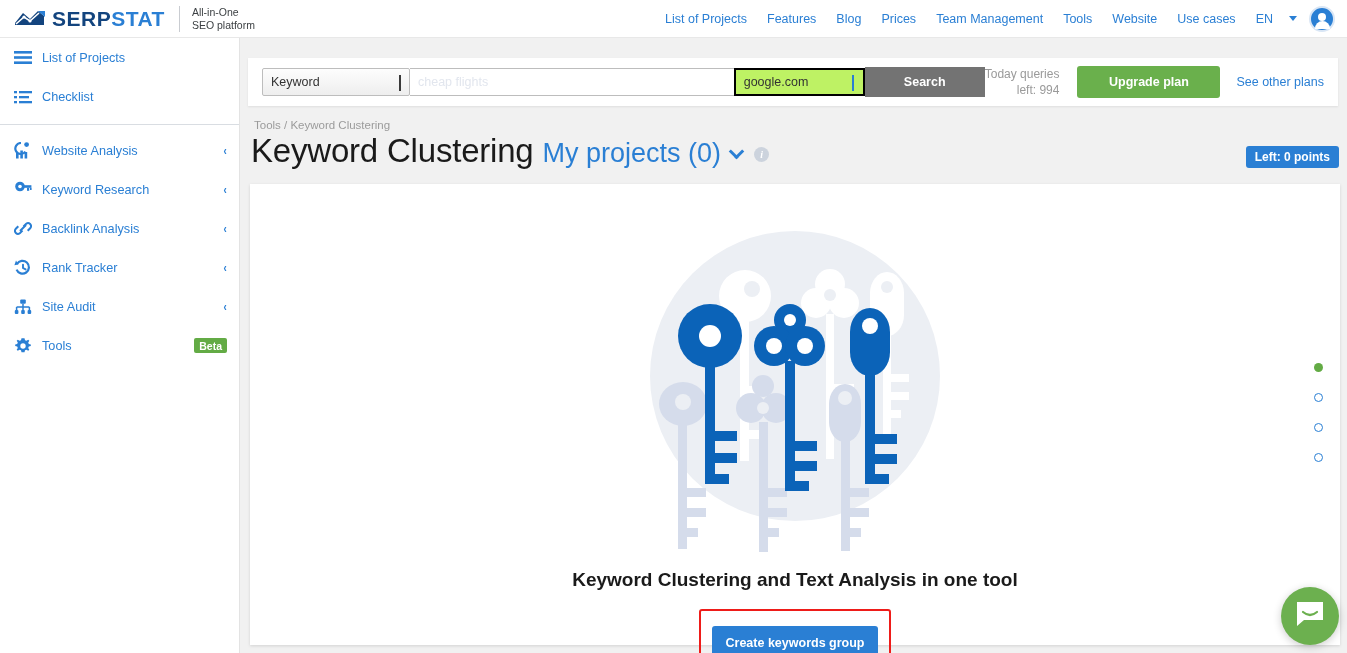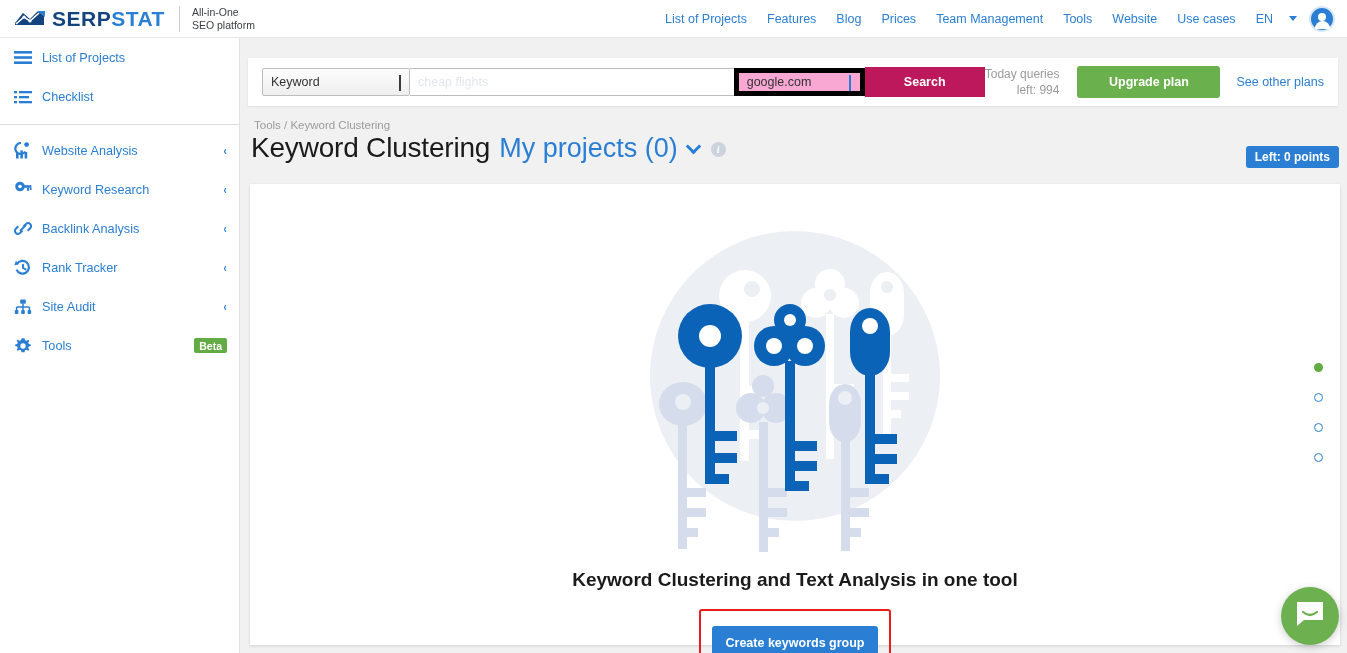--- a/index.html
+++ b/index.html
@@ -86,41 +86,41 @@
     width:9px;height:9px;border-right:2px solid #3a3a3a;border-bottom:2px solid #3a3a3a;
     transform:rotate(45deg); margin-top:-4px;
   }
   .chev.blue { border-color:#2a7fd4; }
   .kwinput {
     flex:1; height:28px; border:1px solid #bdbdbd; border-left:none; border-right:none;
     font-size:12.5px; padding:0 8px; outline:none; color:#333;
   }
   .kwinput::placeholder { color:#e2e6ee; }
   .sel-dom {
-    width:131px; height:28px; border:5px solid #000000; border-radius:0;
-    background:#f9a8d4; font-size:12.5px; color:#333; display:flex; align-items:center;
+    width:131px; height:28px; border:2px solid #000000; border-radius:0;
+    background:#bef264; font-size:12.5px; color:#333; display:flex; align-items:center;
     padding:0 8px; position:relative; cursor:pointer;
   }
   .sel-dom .cv { position:absolute; right:9px; }
   .btn-search {
-    width:120px; height:30px; background:#be185d; color:#fff;
+    width:120px; height:30px; background:#737373; color:#fff;
     font-size:12.5px; font-weight:bold; border:none; cursor:pointer;
     display:flex;align-items:center;justify-content:center;
   }
   .quota { margin-left:auto; text-align:right; font-size:12px; color:#9a9a9a; line-height:16px; }
   .btn-upgrade {
     width:143px;height:32px;background:#6ab04c;color:#fff;border:none;border-radius:3px;
     font-size:12.5px;font-weight:bold;cursor:pointer;margin-left:18px;
     display:flex;align-items:center;justify-content:center;
   }
   .link-plans { font-size:12.5px;color:#2a7fd4;margin-left:16px;text-decoration:none;white-space:nowrap;}
 
   .crumb { position:absolute; left:14px; top:81px; font-size:11.5px; color:#9b9b9b; }
   .titlerow { position:absolute; left:11px; top:94px; display:flex; align-items:baseline; }
-  .h1 { font-size:28px; color:#1a1a1a; font-weight:normal; letter-spacing:-0.2px; }
+  .h1 { font-size:33px; color:#1a1a1a; font-weight:normal; letter-spacing:-0.2px; }
   .h1sub { font-size:27px; color:#2a7fd4; font-weight:normal; margin-left:9px; }
   .chevbig {
     width:11px;height:11px;border-right:3px solid #2a7fd4;border-bottom:3px solid #2a7fd4;
     transform:rotate(45deg); margin-left:10px; position:relative; top:-5px;
   }
   .infoic {
     width:15px;height:15px;border-radius:50%;background:#ccd3dd;color:#fff;
     font-size:10px;font-style:italic;font-weight:bold;
     display:flex;align-items:center;justify-content:center;margin-left:12px;
     position:relative; top:-4px; font-family:"Liberation Serif",serif;

